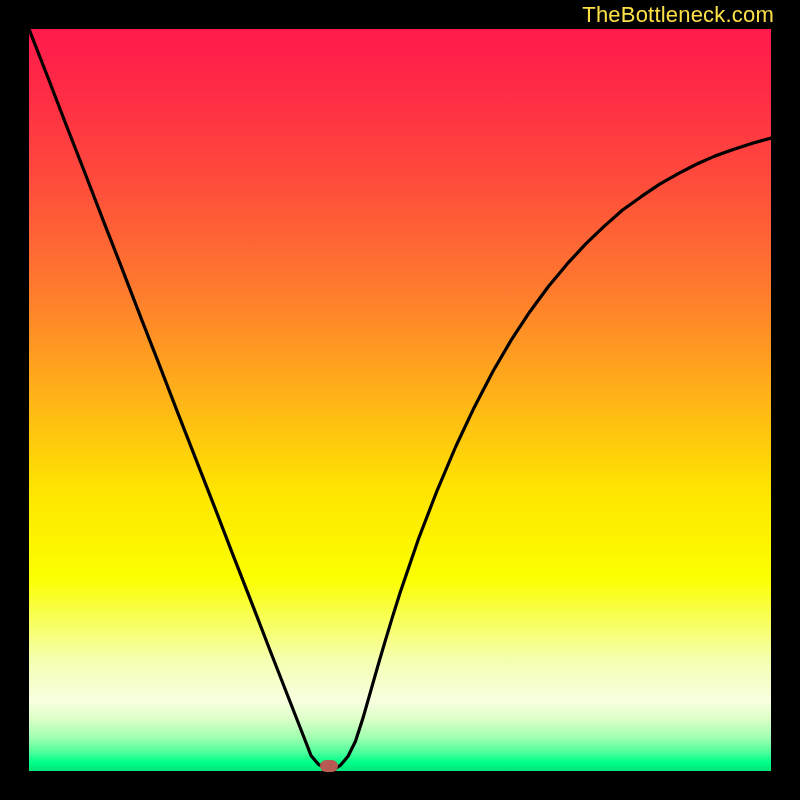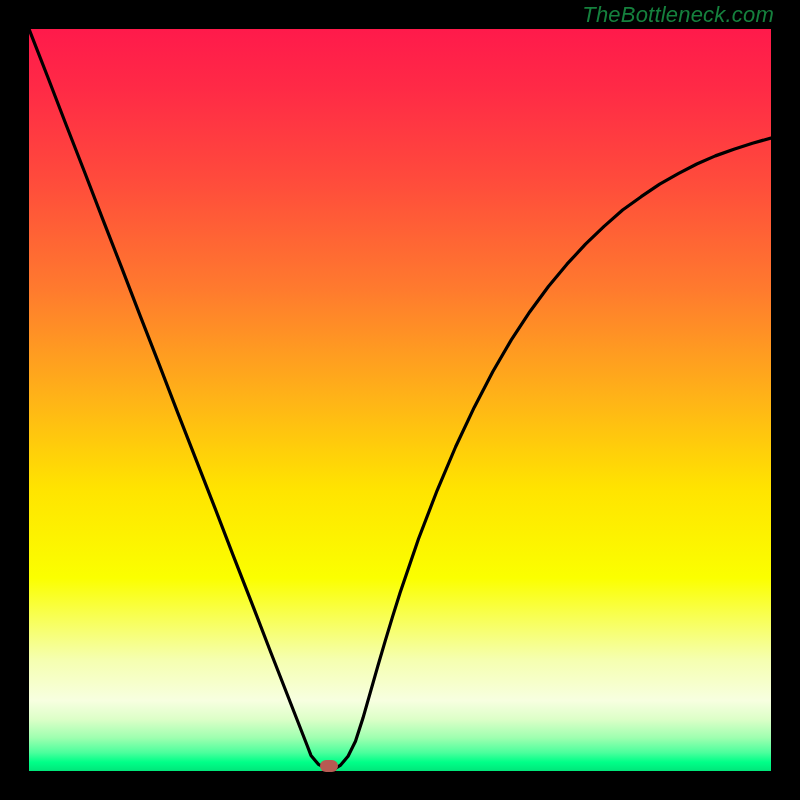--- a/index.html
+++ b/index.html
@@ -30,25 +30,24 @@
     position: absolute;
     left: 0;
     top: 0;
     width: 742px;
     height: 742px;
   }
   .watermark {
     position: absolute;
     top: 2px;
     right: 26px;
-    color: #15803d;
+    color: #fde047;
     font-size: 22px;
     letter-spacing: 0.2px;
     font-weight: 500;
-    font-style: italic;
   }
   svg {
     position: absolute;
     left: 0;
     top: 0;
     display: block;
   }
   .marker {
     position: absolute;
     width: 18px;

